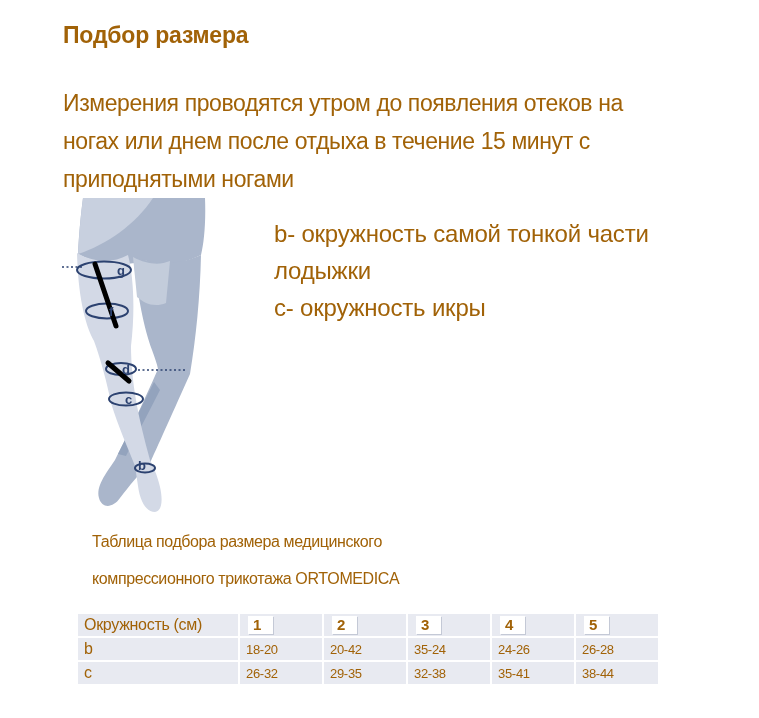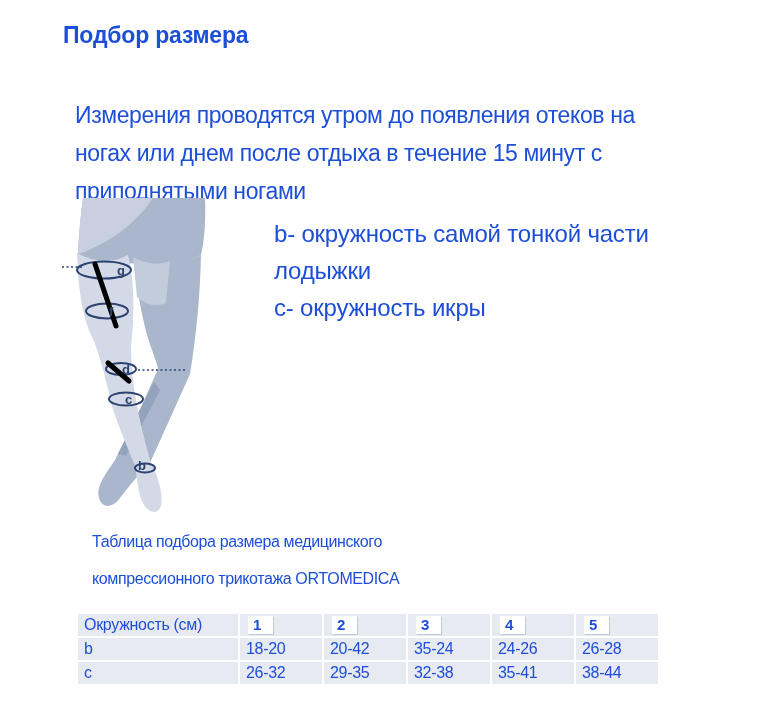--- a/index.html
+++ b/index.html
@@ -1,46 +1,46 @@
 <!DOCTYPE html>
 <html><head>
 <meta charset="utf-8">
 <style>
   html,body{margin:0;padding:0;background:#fff;}
   .page{
     position:relative;width:759px;height:718px;background:#ffffff;overflow:hidden;
-    font-family:"Liberation Sans",sans-serif;color:#1d4ed8;
+    font-family:"Liberation Sans",sans-serif;color:#a16207;
   }
   .page-title{
     position:absolute;left:63px;top:22px;margin:0;
     font-size:23px;font-weight:bold;letter-spacing:-0.2px;
   }
   .intro-text{
-    position:absolute;left:63px;top:84px;margin:12px;width:680px;
+    position:absolute;left:63px;top:84px;margin:0;width:680px;
     font-size:23px;line-height:38px;letter-spacing:-0.4px;white-space:pre-line;
   }
   .legend-text{
     position:absolute;left:270px;top:211px;margin:4px;width:460px;
     font-size:24px;line-height:37px;letter-spacing:-0.2px;white-space:pre-line;
   }
   .table-title{
     position:absolute;left:92px;top:523px;margin:0;width:560px;
     font-size:16px;line-height:37px;letter-spacing:-0.4px;white-space:pre-line;
   }
   .leg-figure{position:absolute;left:60px;top:198px;}
   .size-table{
     position:absolute;left:78px;top:614px;
     display:grid;grid-template-columns:160px repeat(5,82px);
     grid-auto-rows:22px;gap:2px;background:#ffffff;
   }
   .st-cell{
     background:#e8eaf1;display:flex;align-items:center;
     padding-left:6px;box-sizing:border-box;font-size:16px;letter-spacing:-0.3px;
   }
-  .st-cell.value{font-size:16px;}
+  .st-cell.value{font-size:13px;}
   .size-chip{
     display:inline-block;background:#ffffff;font-weight:bold;font-size:15px;
     line-height:18px;padding:0 12px 0 5px;margin-left:2px;
     box-shadow:1px 1px 0 #c4c9d6;
   }
 </style>
 </head>
 <body>
 
 <div class="page">

